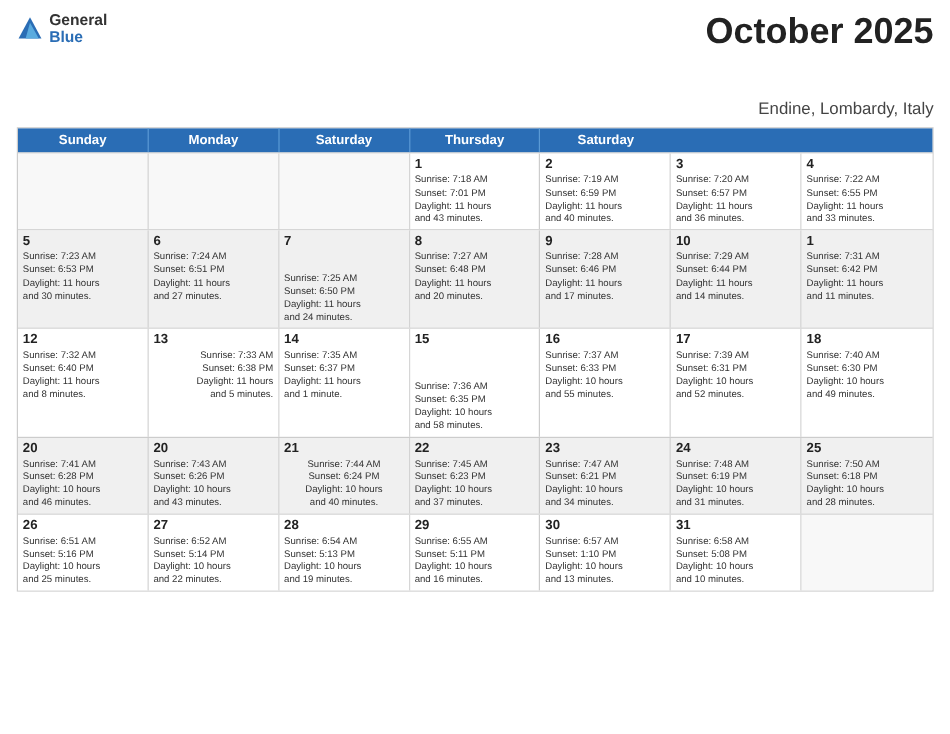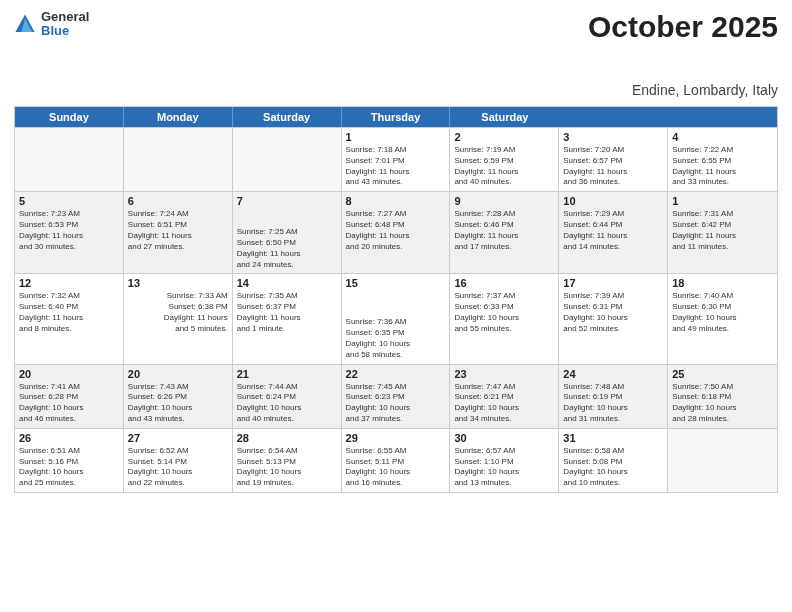--- a/index.html
+++ b/index.html
@@ -287,21 +287,21 @@
           </div>
           <div class="cal-cell shaded">
             <div class="day-number">20</div>
             <div class="day-info" style="white-space: pre-line;">Sunrise: 7:43 AM
 Sunset: 6:26 PM
 Daylight: 10 hours
 and 43 minutes.</div>
           </div>
           <div class="cal-cell shaded">
             <div class="day-number">21</div>
-            <div class="day-info" style="white-space: pre-line;">Sunrise: 7:44 AM
+            <div class="day-info" style="white-space: pre-line; text-align: center;">Sunrise: 7:44 AM
 Sunset: 6:24 PM
 Daylight: 10 hours
 and 40 minutes.</div>
           </div>
           <div class="cal-cell shaded">
             <div class="day-number">22</div>
             <div class="day-info" style="white-space: pre-line;">Sunrise: 7:45 AM
 Sunset: 6:23 PM
 Daylight: 10 hours
 and 37 minutes.</div>

